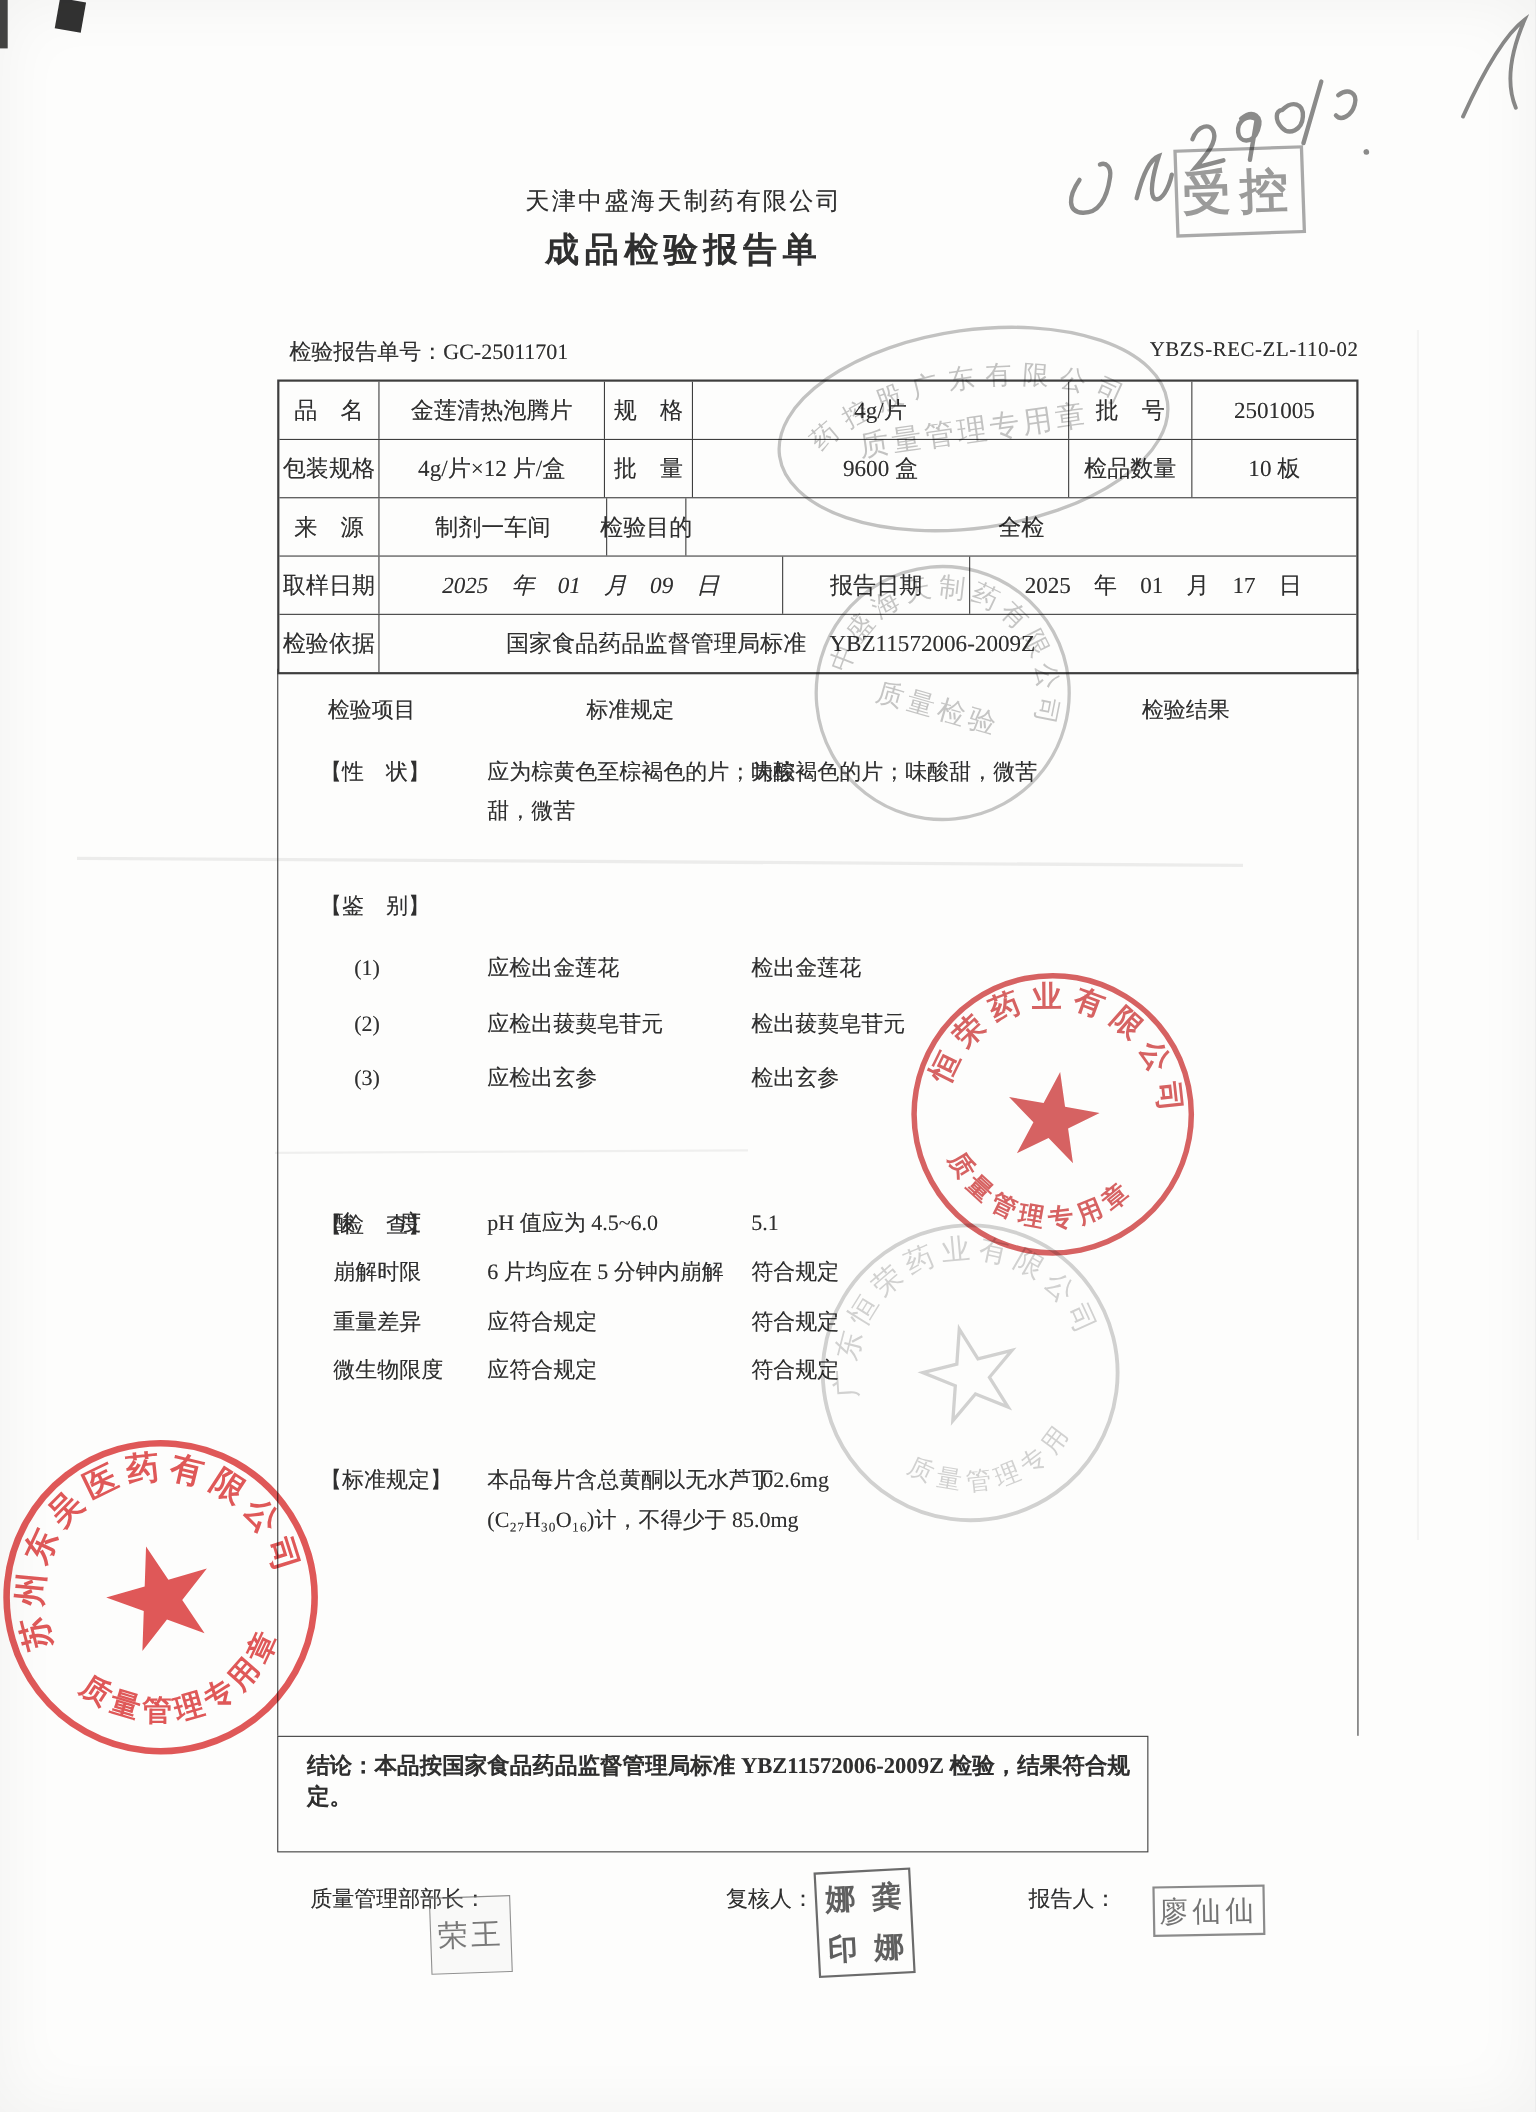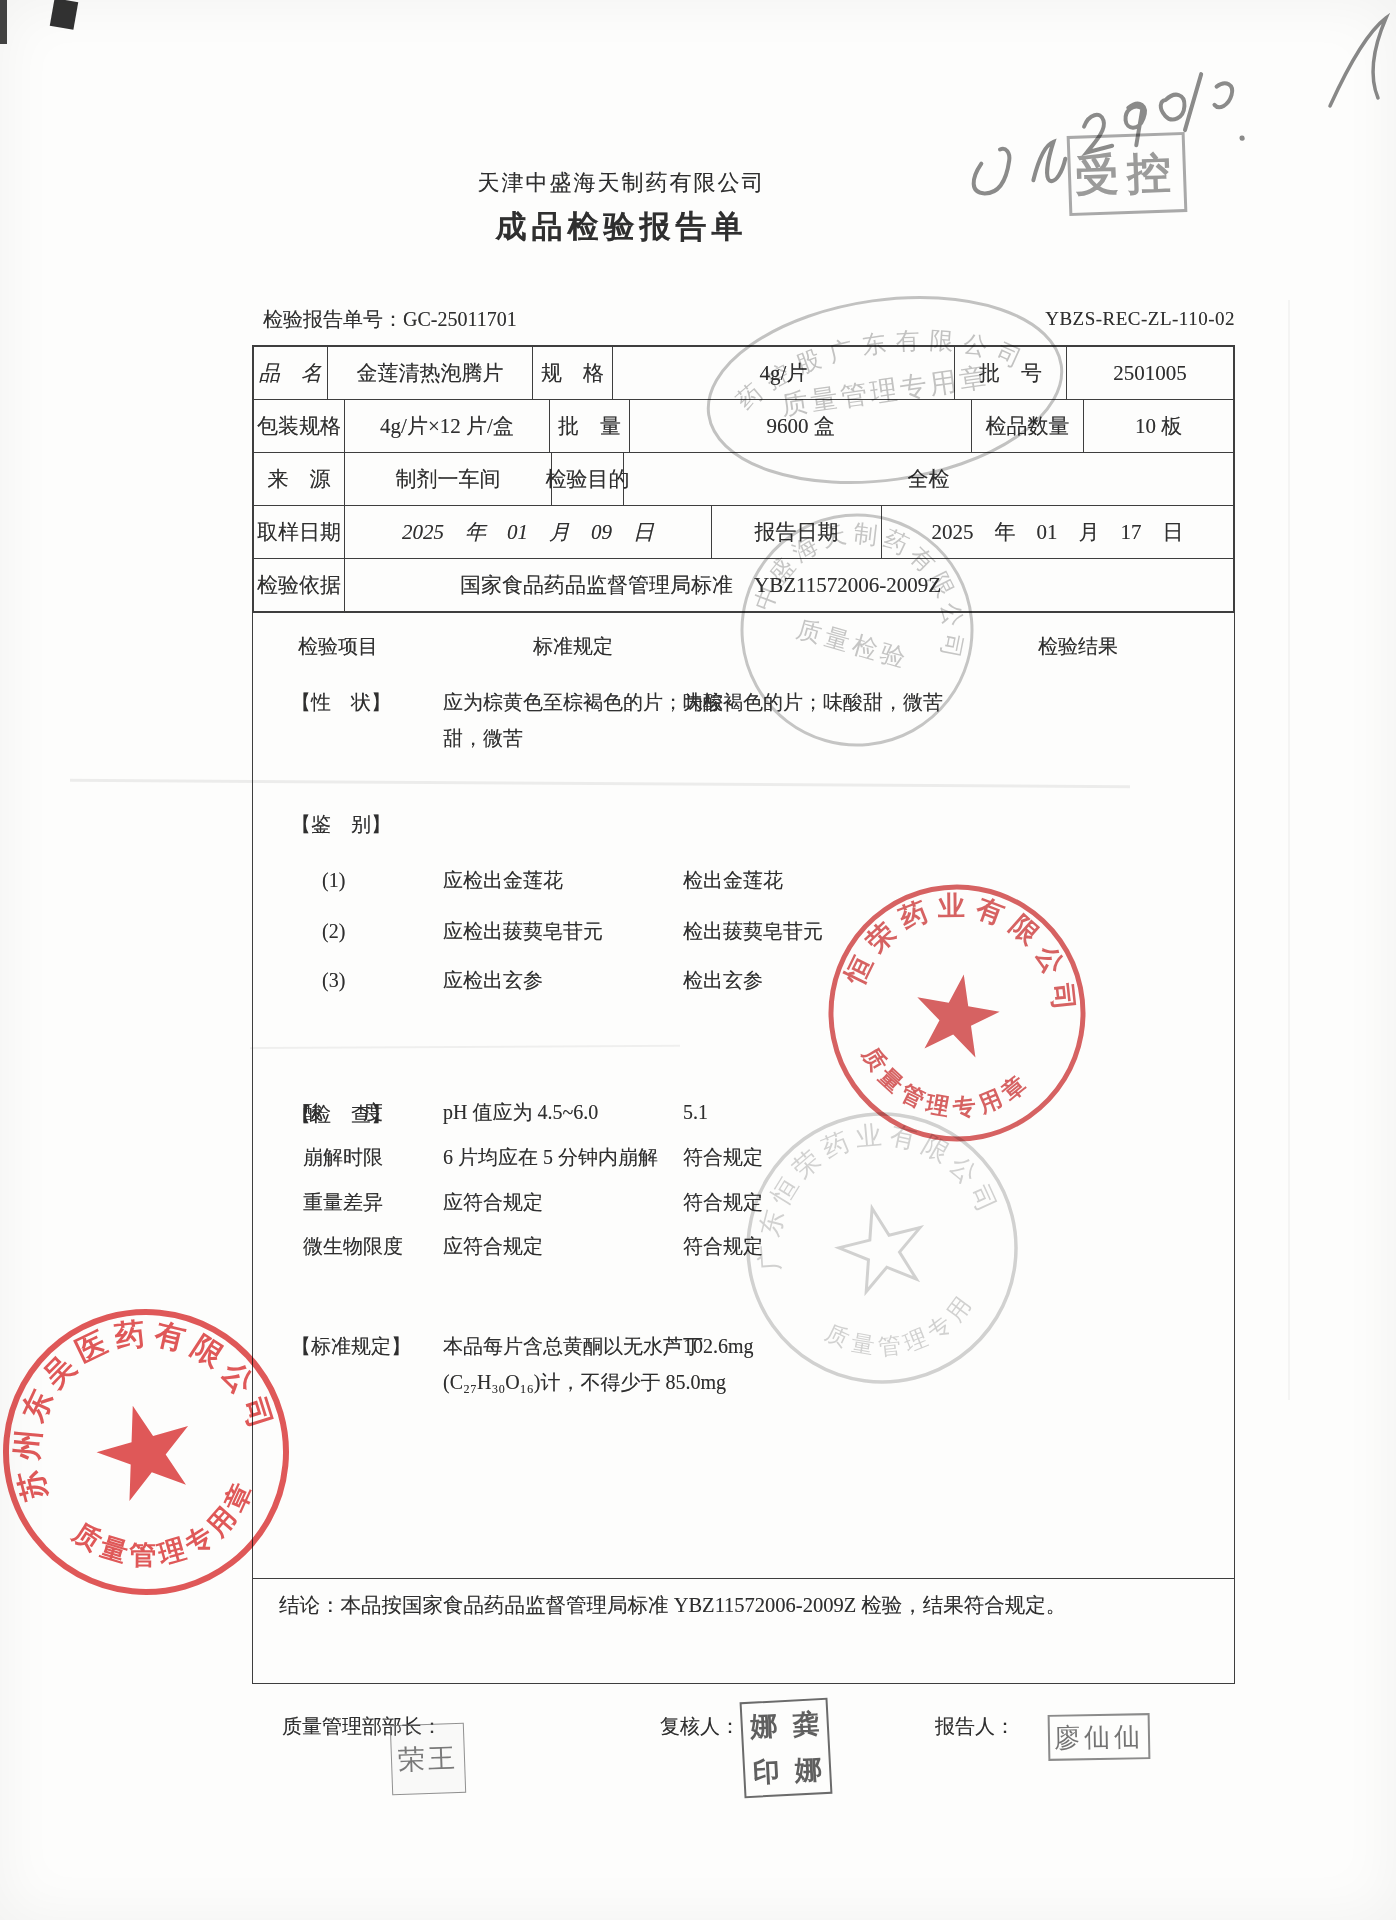--- a/index.html
+++ b/index.html
@@ -20,21 +20,21 @@
   .info{top:345px;left:252px;width:983px;border:2px solid #3e3e3e;box-sizing:border-box;}
   .irow{display:flex;height:52px;border-bottom:1.5px solid #3e3e3e;}
   .irow:last-child{border-bottom:none;}
   .icell{box-sizing:border-box;border-right:1.5px solid #3e3e3e;display:flex;align-items:center;justify-content:center;font-size:21px;white-space:nowrap;}
   .icell:last-child{border-right:none;flex:1;}
   .left-pad{justify-content:flex-start;padding-left:115px;}
 
   
   .midbox{top:608px;left:252px;width:983px;height:970px;border-left:1.6px solid #3e3e3e;border-right:1.6px solid #3e3e3e;box-sizing:border-box;}
   .m{position:absolute;font-size:20px;line-height:36px;white-space:pre-wrap;}
-  .conc{top:1578px;left:252px;width:983px;height:106px;border:1.6px solid #3e3e3e;box-sizing:border-box;}
+  .conc{top:1578px;left:252px;width:792px;height:106px;border:1.6px solid #3e3e3e;box-sizing:border-box;font-weight:bold;}
   .conc span{position:absolute;left:26px;top:12px;font-size:20.5px;}
 
   
   .sig{position:absolute;font-size:20px;}
   .seal-box{position:absolute;box-sizing:border-box;display:flex;align-items:center;justify-content:center;}
   .seal-director{left:391px;top:1724px;width:74px;height:70px;border:1.5px solid rgba(110,110,110,.75);color:rgba(85,85,85,.78);font-size:27px;letter-spacing:3px;transform:rotate(-2deg);background:rgba(200,200,200,.08);}
   .seal-reviewer{left:742px;top:1700px;width:88px;height:96px;border:2.5px solid rgba(70,70,70,.8);transform:rotate(-3deg);display:grid;grid-template-columns:1fr 1fr;grid-template-rows:1fr 1fr;color:rgba(60,60,60,.82);font-size:27px;font-weight:bold;}
   .seal-reviewer div{display:flex;align-items:center;justify-content:center;}
   .seal-reporter{left:1048px;top:1714px;width:102px;height:46px;border:2px solid rgba(110,110,110,.8);color:rgba(90,90,90,.85);font-size:26px;letter-spacing:4px;transform:rotate(-1deg);}
 
@@ -61,21 +61,21 @@
     <path d="M8,104 C28,60 48,28 64,16 C52,44 46,72 56,96" stroke="#4a4a4a" stroke-width="3.5" fill="none" stroke-linecap="round"></path>
   </svg>
 
   <div class="abs txt company">天津中盛海天制药有限公司</div>
   <div class="abs txt title">成品检验报告单</div>
   <div class="abs txt reportno">检验报告单号：GC-25011701</div>
   <div class="abs txt doccode">YBZS-REC-ZL-110-02</div>
 
   <div class="abs info">
     <div class="irow">
-      <div class="icell txt" style="width:74px;font-style:italic;">品　名</div>
+      <div class="icell txt" style="width:91px;">品　名</div>
       <div class="icell txt" style="width:205px;">金莲清热泡腾片</div>
       <div class="icell txt" style="width:80px;">规　格</div>
       <div class="icell txt" style="width:342px;">4g/片</div>
       <div class="icell txt" style="width:112px;">批　号</div>
       <div class="icell txt">2501005</div>
     </div>
     <div class="irow">
       <div class="icell txt" style="width:91px;">包装规格</div>
       <div class="icell txt" style="width:205px;">4g/片×12 片/盒</div>
       <div class="icell txt" style="width:80px;">批　量</div>

